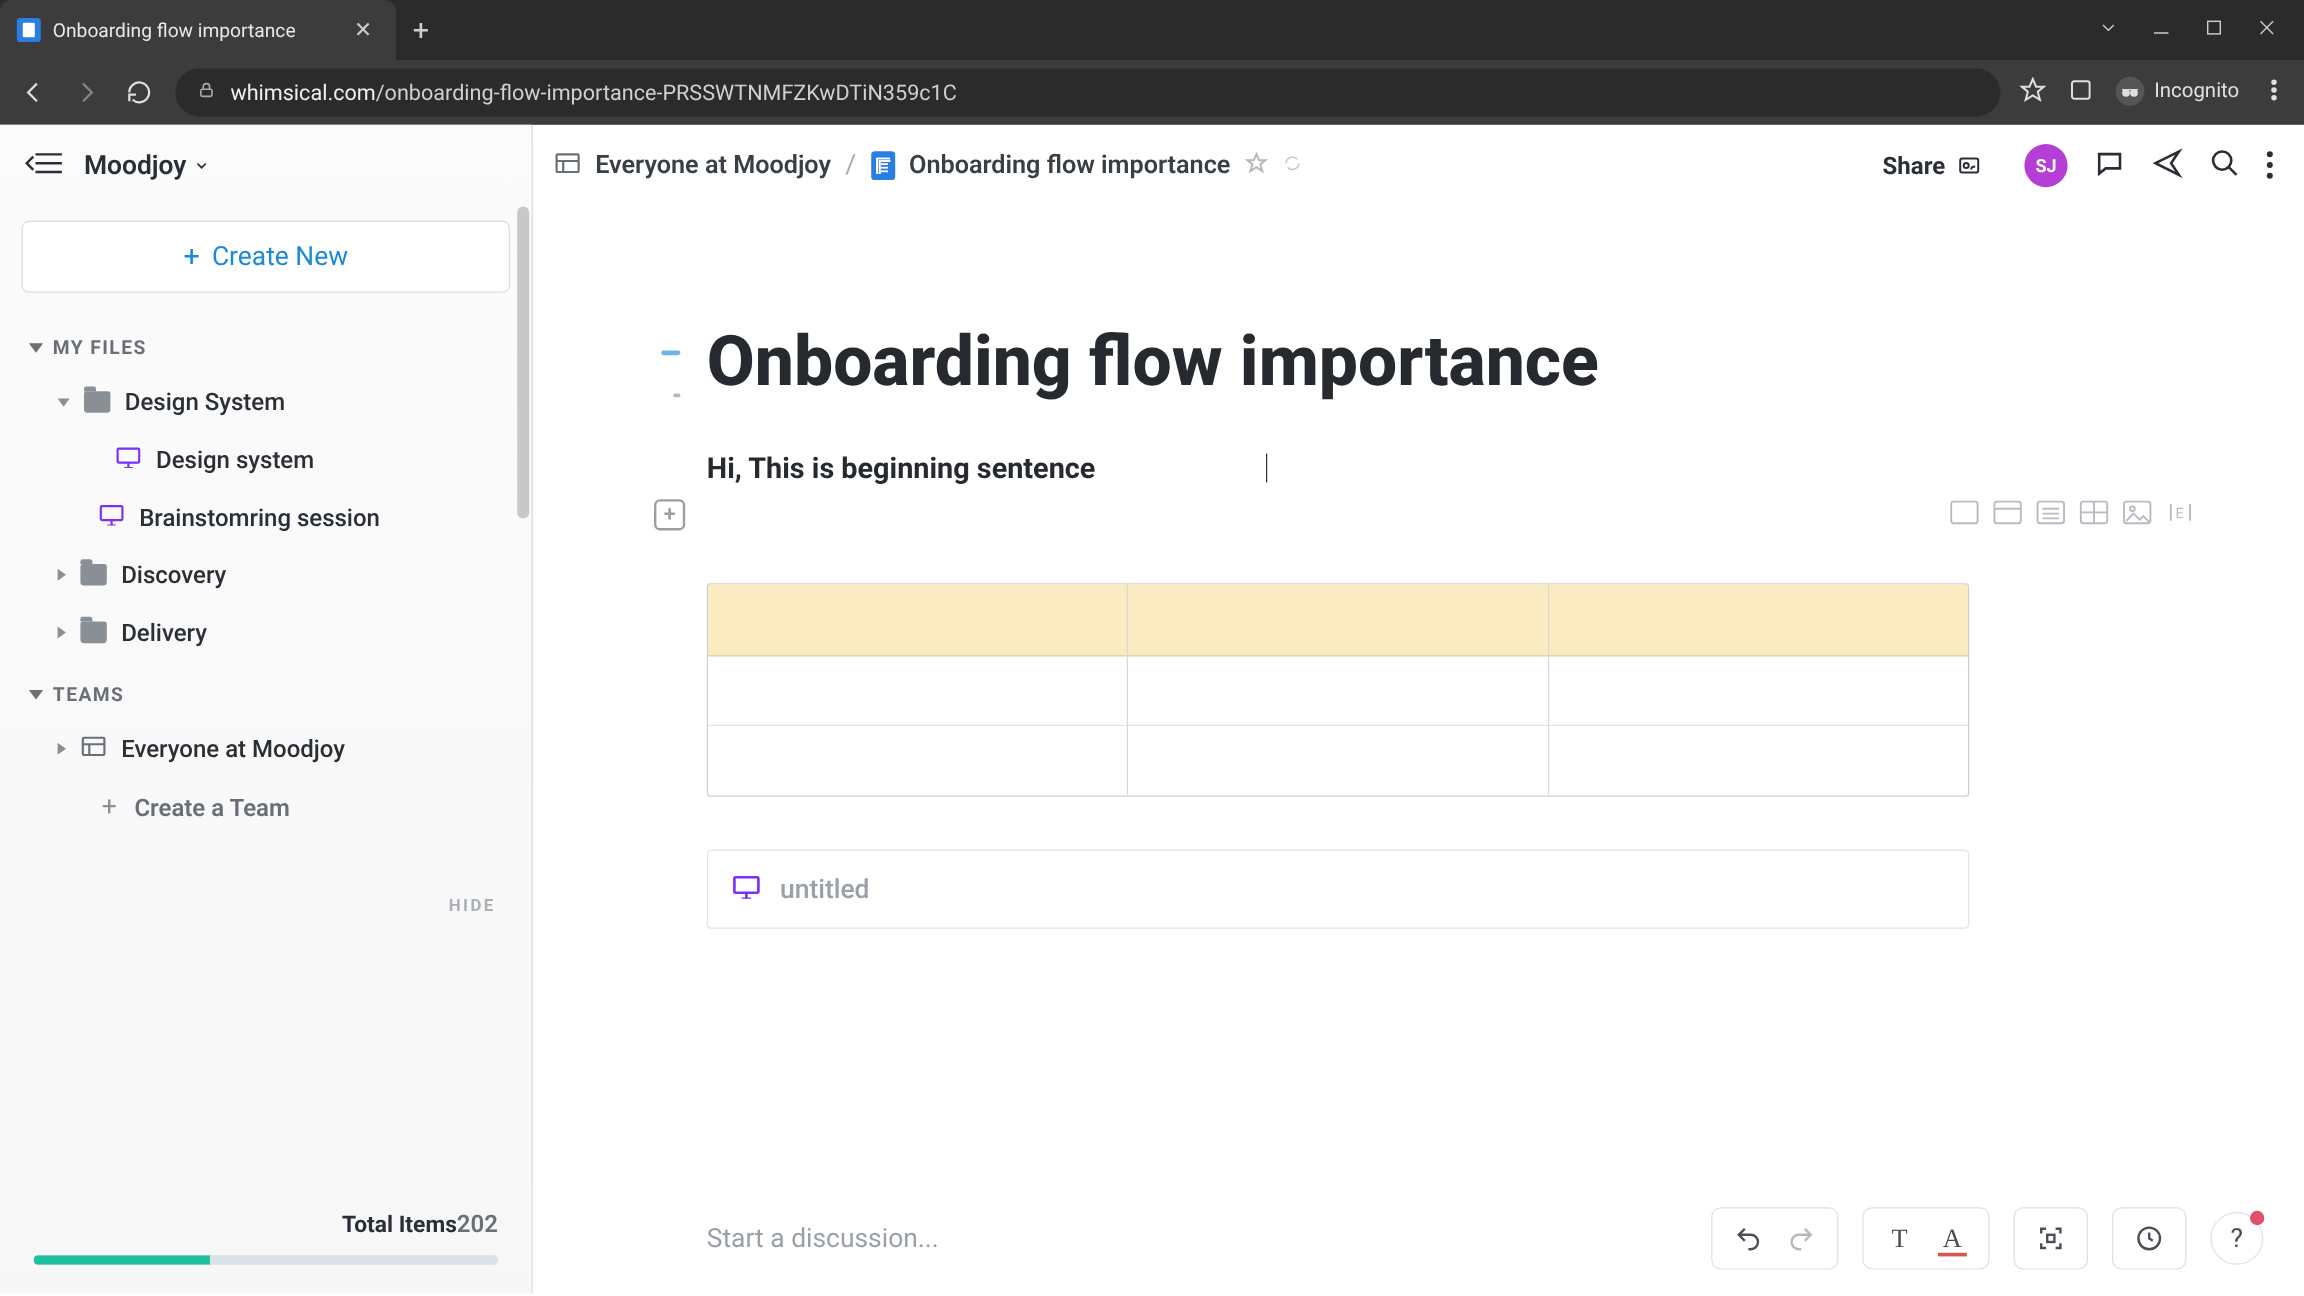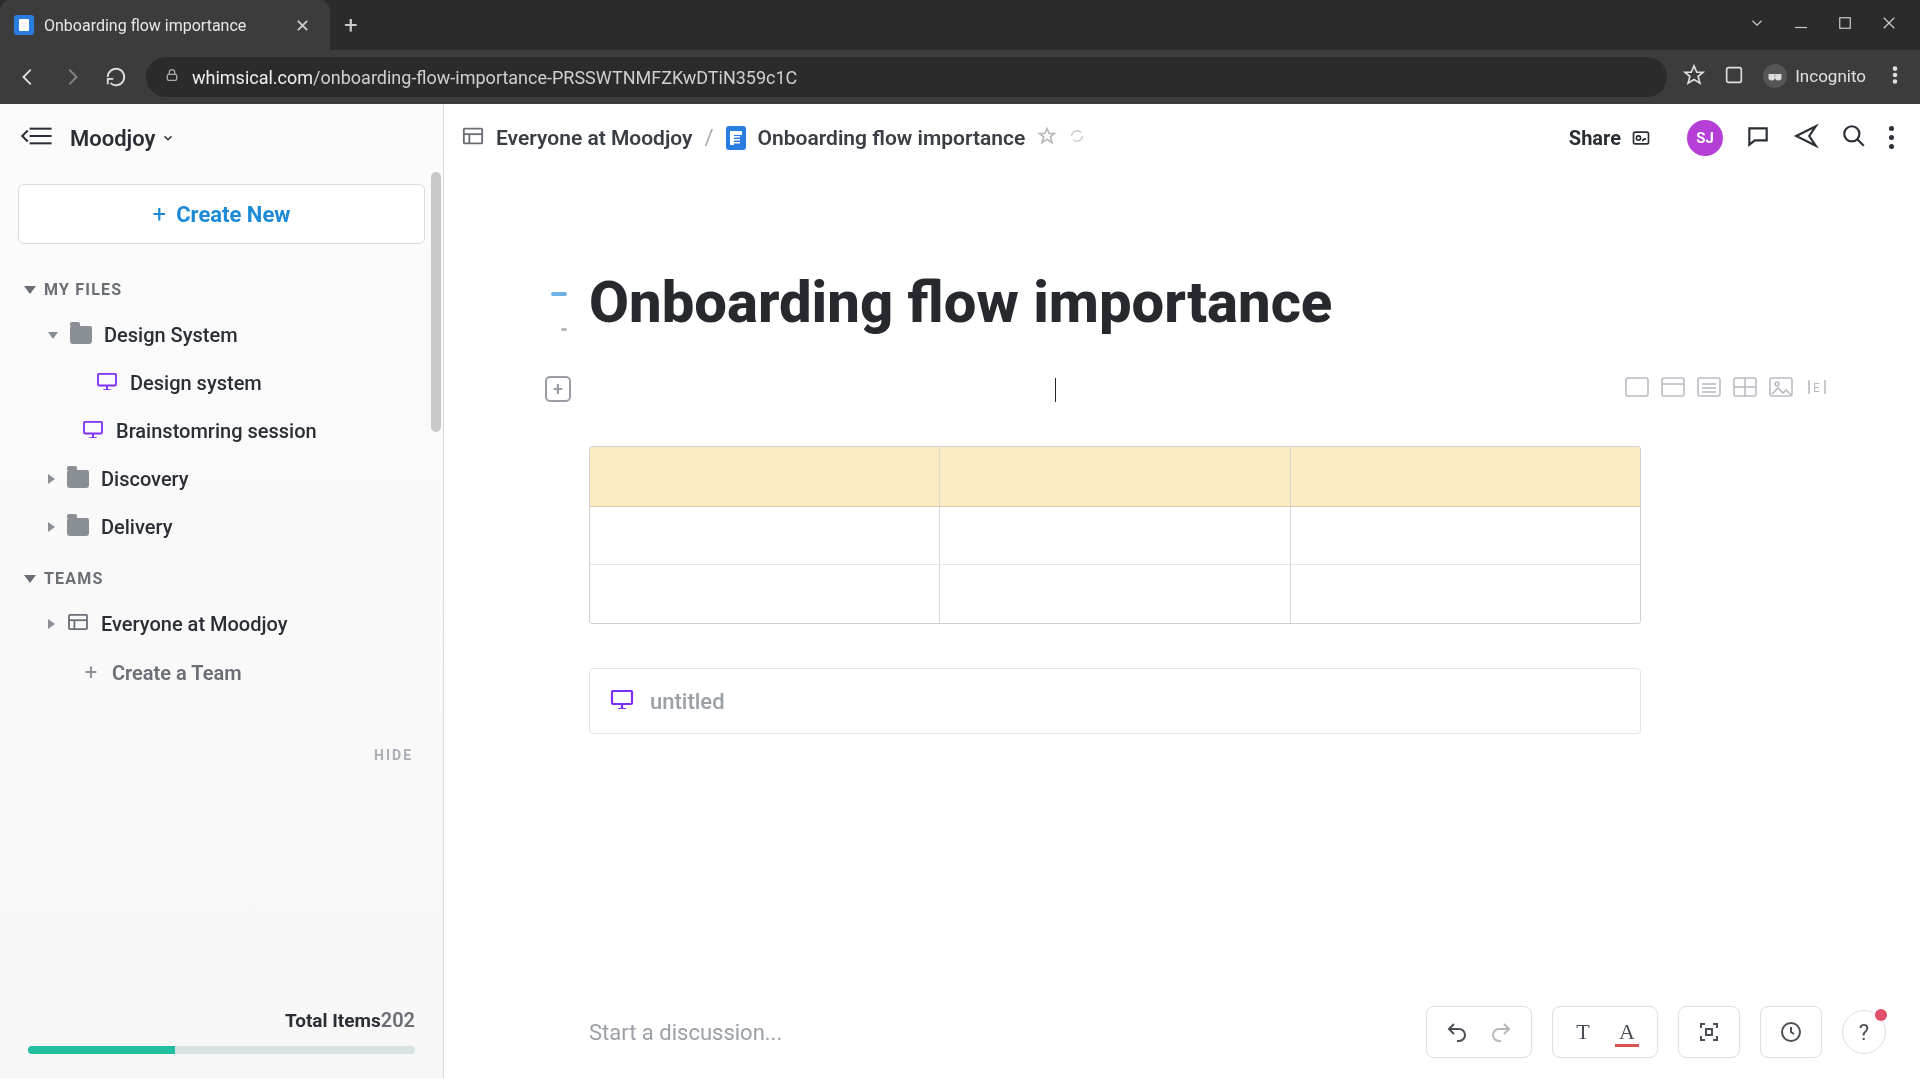--- a/index.html
+++ b/index.html
@@ -39,21 +39,21 @@
 .sidebar { width: 444px; background: linear-gradient(180deg, #fbfbfb 0%, #f7f7f7 100%); border-right: 1px solid #d8d8d8; display: flex; flex-direction: column; position: relative; }
 .sidebar-header { height: 68px; display: flex; align-items: center; padding: 0 20px; gap: 18px; }
 .hamburger-back { cursor: pointer; }
 .hamburger-back svg { width: 32px; height: 22px; stroke: #2a2f36; stroke-width: 2.2; fill: none; }
 .workspace-select { display: flex; align-items: center; gap: 6px; cursor: pointer; }
 .workspace-name { font-size: 22px; font-weight: 600; color: #2a2f36; }
 .workspace-select svg { width: 14px; height: 14px; stroke: #2a2f36; stroke-width: 2.5; fill: none; }
 
 .create-new { margin: 12px 18px 18px; height: 60px; border: 1px solid #dcdcdc; background: #fff; border-radius: 6px; display: flex; align-items: center; justify-content: center; gap: 10px; cursor: pointer; }
 .create-new-plus { color: #1c8ad6; font-size: 24px; font-weight: 400; }
-.create-new-label { color: #1c8ad6; font-size: 22px; font-weight: 700; }
+.create-new-label { color: #1c8ad6; font-size: 22px; font-weight: 400; }
 
 .recent-row { display: flex; align-items: center; gap: 14px; padding: 10px 24px 16px; cursor: pointer; }
 .recent-row svg { width: 20px; height: 20px; stroke: #5a5f66; stroke-width: 2; fill: none; }
 .recent-label { font-size: 20px; color: #2a2f36; font-weight: 500; }
 
 .section-header { display: flex; align-items: center; gap: 8px; padding: 18px 24px 12px; cursor: pointer; }
 .section-caret { width: 0; height: 0; border-left: 6px solid transparent; border-right: 6px solid transparent; border-top: 8px solid #6a6f76; }
 .section-title { font-size: 16px; font-weight: 700; letter-spacing: 1.2px; color: #6a6f76; }
 
 .tree-item { display: flex; align-items: center; gap: 12px; padding: 12px 0 12px 48px; cursor: pointer; }
@@ -369,20 +369,21 @@
       </div>
     </div>
 
     <div class="doc-scroll">
       <div class="gutter">
         <div class="gutter-mark"></div>
         <div class="gutter-mark small"></div>
       </div>
       <div class="doc-content">
         <h1 class="doc-title">Onboarding flow importance</h1>
+        <p class="doc-line">Hi, This is beginning sentence</p>
         <div class="text-cursor"></div>
 
         <div class="block-row">
           <div class="add-block">
               <span class="add-block-plus">+</span>
             </div>
           <div class="block-tools">
             <span class="tool-btn"><svg viewBox="0 0 26 22">
                   <rect x="2" y="2" width="22" height="18" rx="2"></rect>
                 </svg></span>

